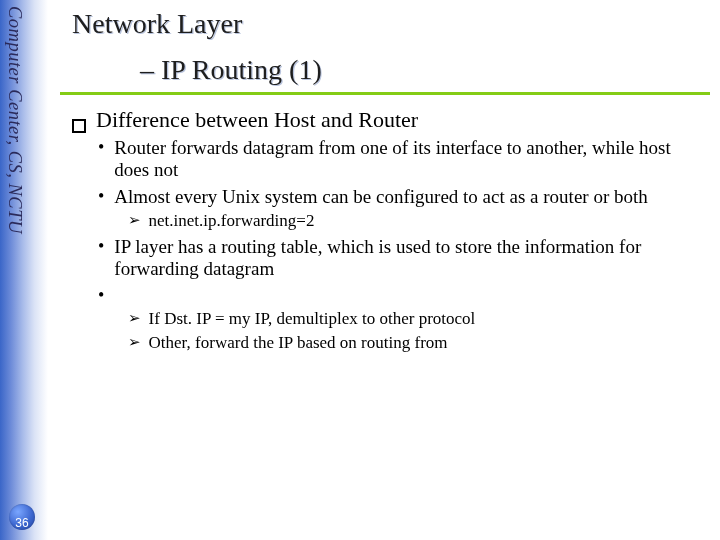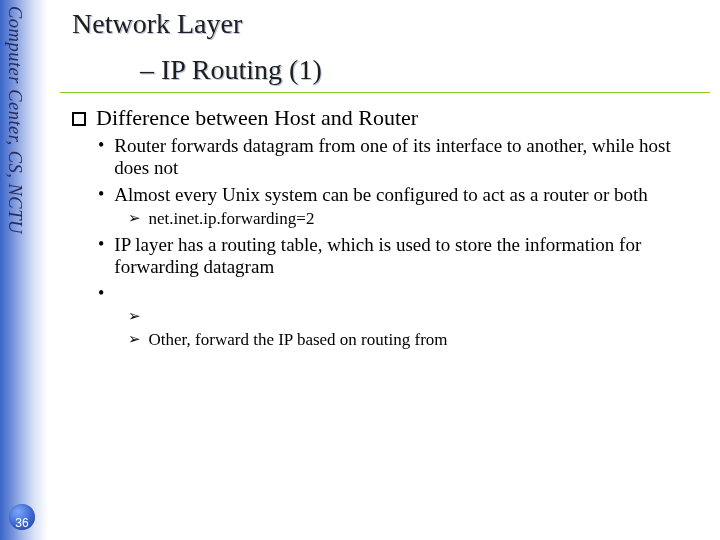--- a/index.html
+++ b/index.html
@@ -56,40 +56,40 @@
     left: 60px;
     top: 0;
     width: 650px;
     height: 540px;
     padding-top: 8px;
   }
   .title-block {
     padding-left: 12px;
     padding-right: 30px;
     padding-bottom: 6px;
-    border-bottom: 1px solid #84cc16;
+    border-bottom: 3px solid #84cc16;
   }
   .title-main {
     font-size: 28px;
     color: #1e1e1e;
     text-shadow: 1.2px 1.2px 0 #b9c4dd;
   }
   .title-sub {
     font-size: 28px;
     color: #1e1e1e;
     text-shadow: 1.2px 1.2px 0 #b9c4dd;
     padding-left: 68px;
     margin-top: 14px;
   }
   .body {
     padding: 12px 30px 0 12px;
   }
   .q-item {
     display: flex;
-    align-items: flex-start;
+    align-items: flex-end;
     font-size: 22px;
     margin-top: 4px;
   }
   .q-item:first-child { margin-top: 0; }
   .q-marker {
     width: 14px;
     height: 14px;
     border: 2px solid #000;
     margin-top: 7px;
     margin-right: 10px;
@@ -171,20 +171,21 @@
         <span class="b-marker">•</span>
         <span>IP layer has a routing table, which is used to store the information for forwarding datagram</span>
       </div>
 
       <div class="b-item">
         <span class="b-marker">•</span>
       </div>
 
       <div class="a-item">
         <span class="a-marker">➢</span>
+        <span>If Dst. IP = my IP, demultiplex to other protocol</span>
       </div>
 
       <div class="a-item">
         <span class="a-marker">➢</span>
         <span>Other, forward the IP based on routing from</span>
       </div>
 
     </div>
   </div>
 </div>

